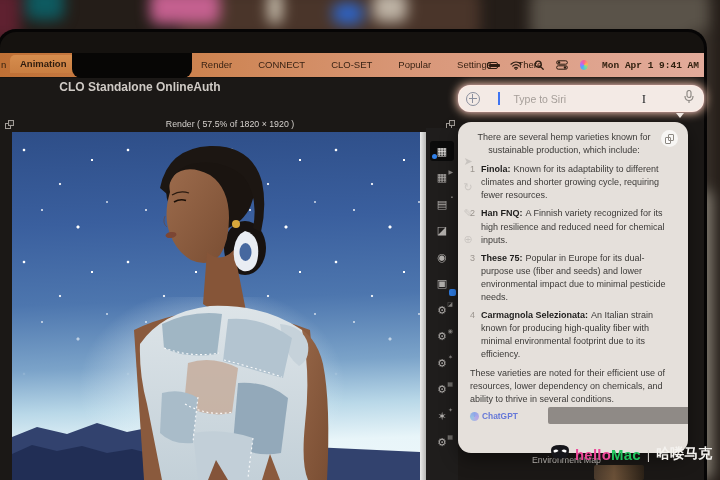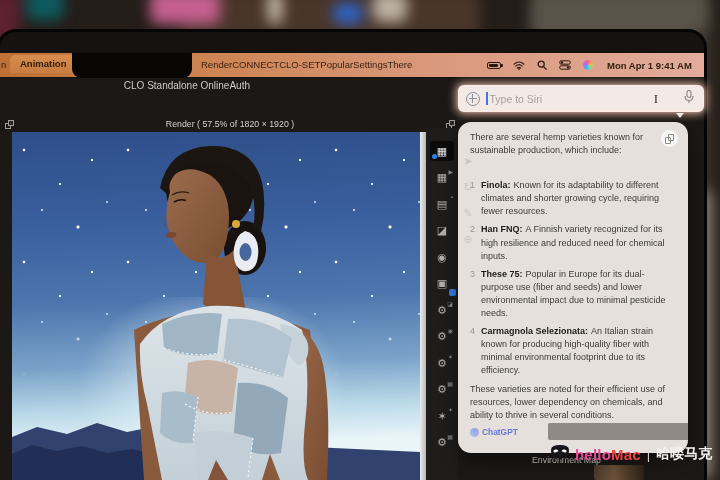--- a/index.html
+++ b/index.html
@@ -27,36 +27,36 @@
 
   
   .menubar { position:absolute; left:0; top:53px; width:704px; height:24px;
     background:linear-gradient(90deg,#bf7035 0%,#cd8350 28%,#d9987a 60%,#e2ab9b 100%); }
   .mb-partial { position:absolute; left:1px; top:6px; font-size:9.5px; color:#33200f; }
   .mb-tab { position:absolute; left:10px; top:2px; padding:3px 10px 4px;
     background:linear-gradient(180deg,#d68d4e,#c97e41); border-radius:5px 5px 0 0;
     font-size:9.5px; font-weight:bold; color:#2e1c0e; }
   .notch { position:absolute; left:72px; top:53px; width:120px; height:25px;
     background:#070605; border-radius:0 0 9px 9px; }
-  .menus { position:absolute; left:201px; top:59px; display:flex; gap:0; }
+  .menus { position:absolute; left:201px; top:59px; display:flex; gap:26px; }
   .menus span { font-size:9.5px; color:#3a2314; }
   .status { position:absolute; left:487px; top:57px; width:212px; height:16px;
-    display:flex; align-items:center; gap:12px; }
+    display:flex; align-items:center; gap:12px;font-family:Liberation Mono, monospace; }
   .battery { width:14px; height:7px; border:1px solid #2c1d12; border-radius:2px; position:relative; }
   .battery i { display:block; position:absolute; left:1px; top:1px; bottom:1px; width:9px; background:#2c1d12; border-radius:1px; }
   .battery u { position:absolute; right:-3px; top:1.5px; width:2px; height:3px; background:#2c1d12; border-radius:0 1px 1px 0; }
   .sicon svg { display:block; }
   .siri-orb { width:10px; height:10px; border-radius:50%;
     background:conic-gradient(#ff5f8f,#ffb44d,#6be0a0,#4fa8ff,#b06bff,#ff5f8f); }
   .clock { font-size:9.5px; font-weight:bold; color:#31200f; white-space:nowrap; margin-left:2px; }
 
   
   .app-dark { position:absolute; left:0; top:78px; width:704px; height:402px; background:#1b1816; }
-  .win-title { position:absolute; left:30px; top:80px; width:220px; text-align:right;
-    font-size:10px; font-weight:normal; color:#cfcac5; }
+  .win-title { position:absolute; left:30px; top:80px; width:220px; text-align:center;
+    font-size:12px; font-weight:bold; color:#cfcac5; }
 
   
   .rw-titlebar { position:absolute; left:4px; top:119px; width:452px; height:12px; }
   .rw-title { position:absolute; left:0; right:0; text-align:center; font-size:8.8px; color:#d6d2ce; }
   .dbl-sq { position:absolute; top:1px; width:9px; height:9px; }
   .dbl-sq i { position:absolute; width:6px; height:6px; border:1px solid #a19c97; display:block; }
   .dbl-sq i:first-child { left:0; bottom:0; } .dbl-sq i:last-child { right:0; top:0; background:#2a2724; }
   .dbl-l { left:1px; } .dbl-r { right:1px; }
 
   .viewport { position:absolute; left:12px; top:132px; width:408px; height:348px; overflow:hidden;
@@ -82,24 +82,24 @@
   .toolbar { position:absolute; left:426px; top:128px; width:32px; height:352px; background:#1f1d1c;
     display:flex; flex-direction:column; align-items:center; padding-top:13px; gap:6.5px; }
   .tool { width:24px; height:20px; border-radius:3px; position:relative; display:flex;
     align-items:center; justify-content:center; font-size:11px; color:#b2afac; }
   .tool .mini { position:absolute; right:1px; top:0; font-size:6px; color:#8f8c89; }
   .tool.active { background:#0b0b0b; color:#e9e7e5; }
   .tool.active .dot { position:absolute; left:2px; bottom:2px; width:5px; height:5px; border-radius:50%; background:#2f7fe8; }
   .tool .badge { position:absolute; right:-2px; bottom:-2px; width:7px; height:7px; border-radius:2px; background:#2f7fe8; }
 
   
-  .siri-pill { position:absolute; left:458px; top:85px; width:246px; height:27px; border-radius:6px;
+  .siri-pill { position:absolute; left:458px; top:85px; width:246px; height:27px; border-radius:12px;
     background:#f3eae5; border:1.5px solid rgba(255,235,225,.95);
     box-shadow:0 0 9px 2px rgba(248,198,170,.85), 0 0 3px rgba(150,130,255,.4); z-index:6;
-    display:flex; align-items:center; }
+    display:flex; align-items:center;gap:12px; }
   .pill-icon { width:14px; height:14px; margin-left:7px; border-radius:50%; border:1.2px solid #8a8f9e;
     position:relative; }
   .pill-icon i { position:absolute; left:2px; right:2px; top:5px; border-top:1.2px solid #8a8f9e; }
   .pill-icon u { position:absolute; left:5px; top:1.5px; bottom:1.5px; border-left:1.2px solid #8a8f9e; }
   .caret { width:1.5px; height:13px; background:#3f74f2; margin-left:6px; }
   .ph { font-size:10.5px; color:#a59e99; margin-left:2px; flex:1; }
   .ibeam { font-family:"Liberation Serif",serif; font-size:13px; color:#2c2c2c;
     text-shadow:0 0 2px #fff; margin-right:26px; }
   .mic { margin-right:9px; }
   .pill-caret-down { position:absolute; left:676px; top:113px; width:0; height:0; z-index:6;
@@ -110,21 +110,21 @@
     background:rgba(236,231,226,.97); box-shadow:0 6px 18px rgba(0,0,0,.45); z-index:5;
     padding:9px 11px 6px 12px; font-size:9px; line-height:13.1px; color:#3c3a38; overflow:hidden; }
   .ghost-tools { position:absolute; left:3px; top:26px; opacity:.13; font-size:11px; color:#111;
     line-height:26px; text-align:center; width:14px; }
   .copy-btn { position:absolute; right:10px; top:8px; width:17px; height:17px; border-radius:50%;
     background:rgba(255,255,255,.7); display:flex; align-items:center; justify-content:center; }
   .copy-glyph { position:relative; width:9px; height:10px; }
   .copy-glyph i { position:absolute; width:6px; height:7px; border:1px solid #8d8983; border-radius:1px; display:block; }
   .copy-glyph i:first-child { left:0; bottom:0; background:rgba(255,255,255,.8); }
   .copy-glyph i:last-child { right:0; top:0; }
-  .intro { margin-bottom:22px; width:188px; }
+  .intro { margin-bottom:6px; width:188px;text-align:center; }
   .hemp-item { display:flex; margin-bottom:5px; }
   .hemp-item .num { width:11px; flex:none; color:#9b958f; }
   .hemp-item .body { flex:1; }
   .hemp-item b { color:#1d1c1b; margin-right:3px; }
   .outro { margin-top:2px; }
   .panel-footer { display:flex; align-items:center; gap:3px; margin-top:4px; position:relative; }
   .gpt-logo { width:9px; height:9px; border-radius:50%; flex:none;
     background:conic-gradient(#8fa7e8,#b9a6e6,#9cc3e2,#8fa7e8); }
   .gpt-brand { font-size:8.4px; font-weight:bold; color:#6678d8; }
   .gpt-note { font-size:8.4px; color:#a09a93; white-space:nowrap; }
@@ -132,21 +132,21 @@
     background:rgba(38,34,31,.45); border-radius:2px; }
 
   
   .env-label { position:absolute; left:500px; top:455px; font-size:8.8px; color:#c9c5c0; z-index:2;margin-left:32px; }
   .env-thumb { position:absolute; left:594px; top:465px; width:50px; height:15px; border-radius:2px;
     background:linear-gradient(90deg,#4a3a2c,#6b5138 40%,#2c2218); z-index:2; }
 
   
   .watermark { position:absolute; left:549px; top:444px; display:flex; align-items:center; gap:4px; z-index:50; }
   .wm-text { font-size:15px; font-weight:bold; letter-spacing:.2px; }
-  .wm-white { color:#ec4899; } .wm-orange { color:#ef4444; }
+  .wm-white { color:#ec4899; } .wm-orange { color:#22c55e; }
   .wm-sep { color:#d8d4cf; font-size:13px; margin:0 2px; }
   .wm-cn { color:#f4f2ef; font-size:14px; font-weight:bold; }
 </style>
 </head>
 <body>
 
 <div class="photo-bg">
   <div class="blobs">
     <div class="blob b-maroon"></div>
       <div class="blob b-teal"></div>

